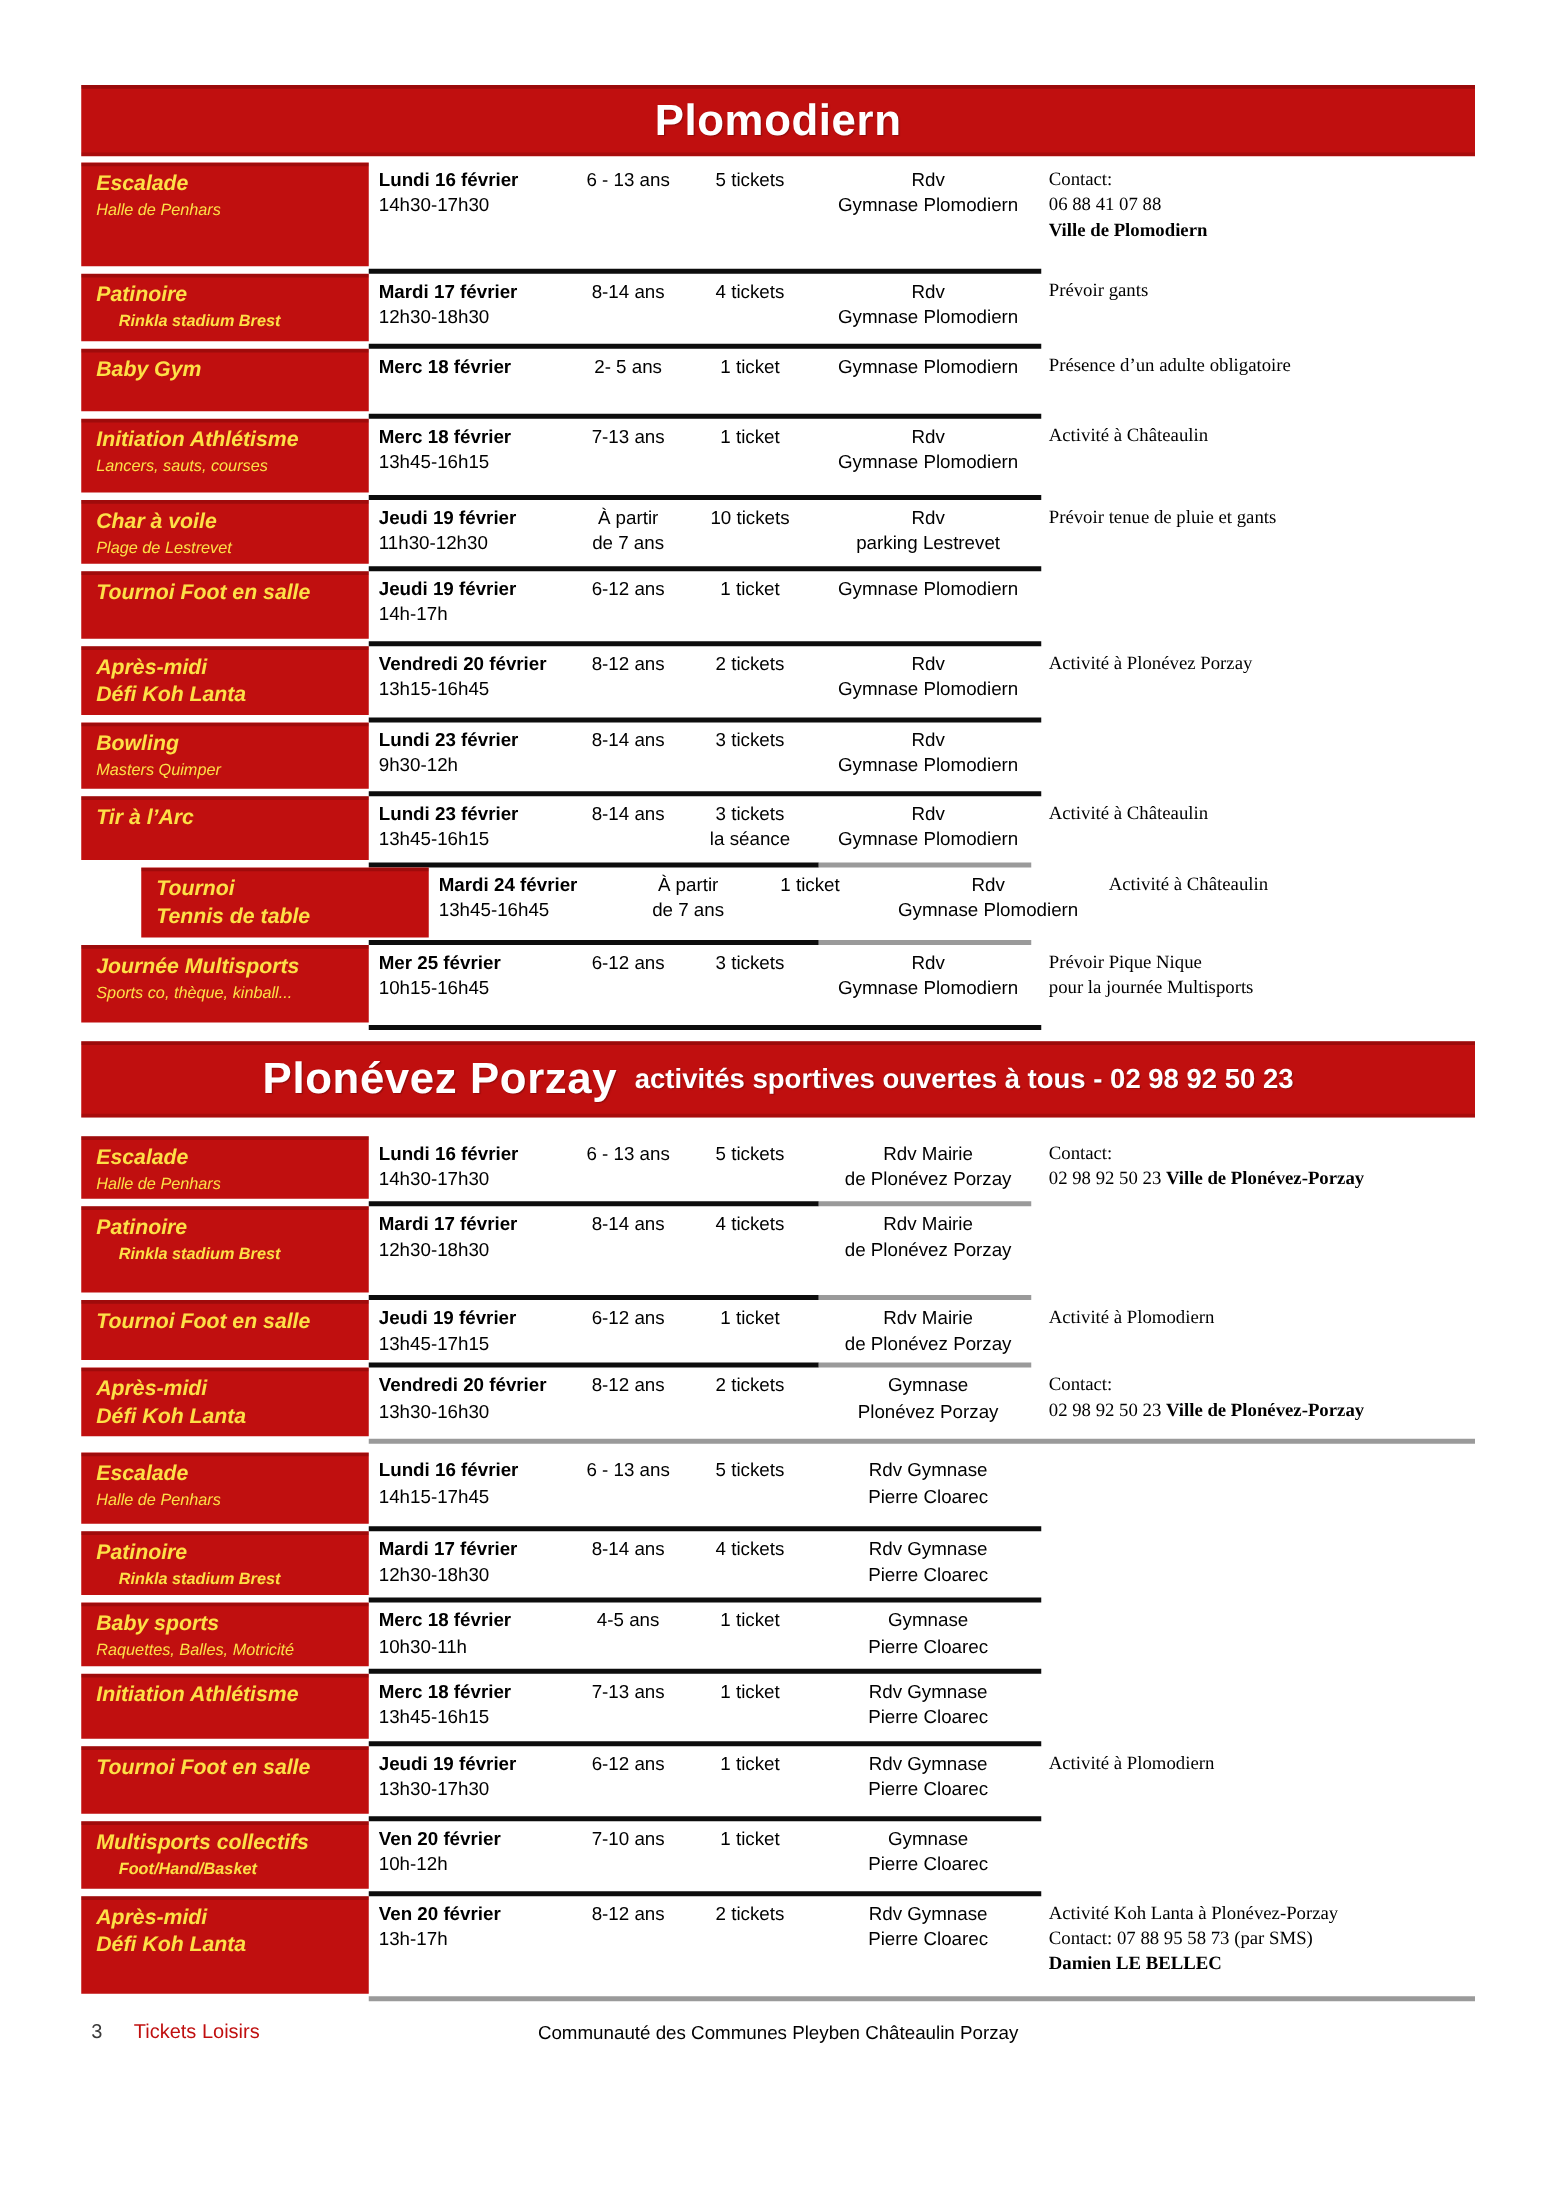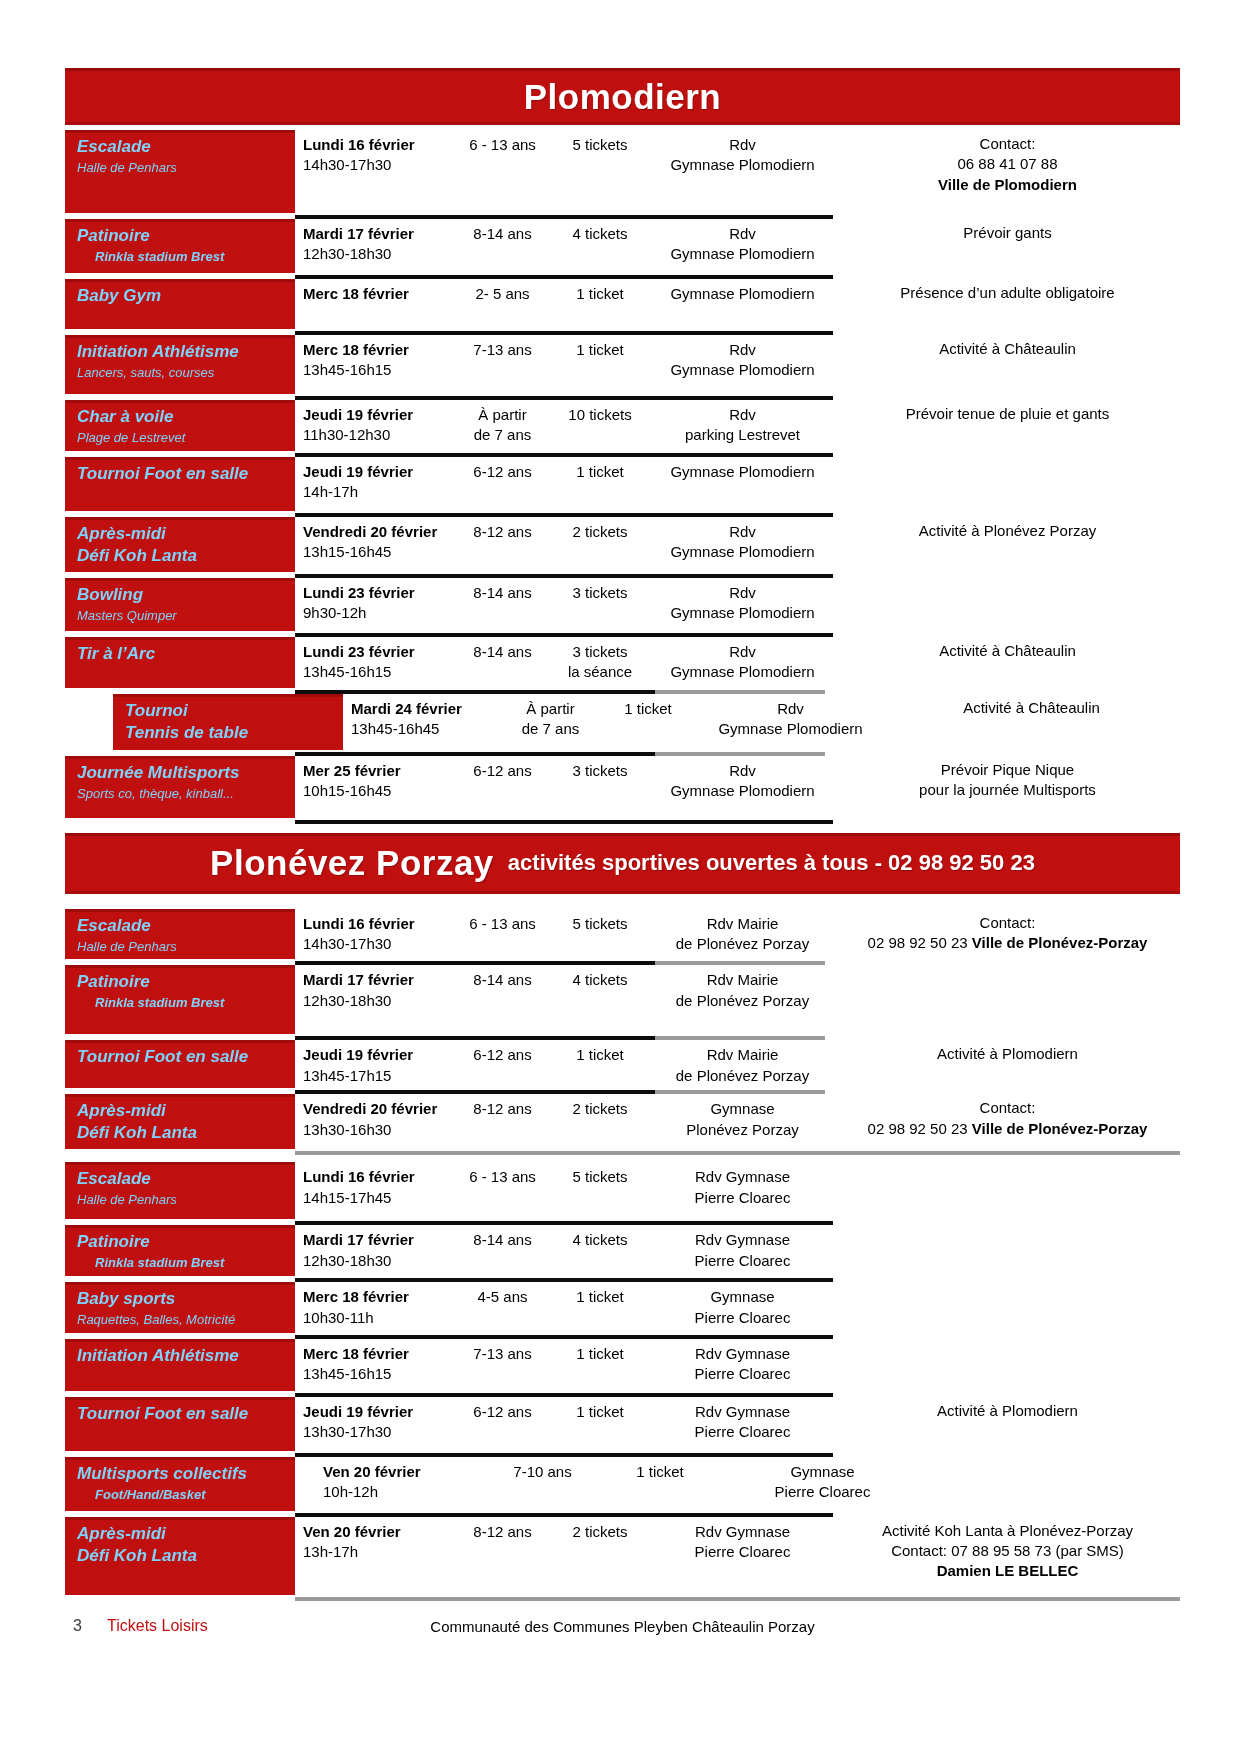--- a/index.html
+++ b/index.html
@@ -31,35 +31,35 @@
   #rows-2{margin-top:7px;}
 
   
   .row{
     position:relative;
     display:grid;
     grid-template-columns:230px 160px 95px 100px 185px 1fr;
   }
   .label-cell{
     grid-column:1;
-    background:var(--red);color:#7dd3fc;
+    background:var(--red);color:#fde047;
     margin-bottom:6px;
     padding:6px 10px 4px 12px;
     font-style:italic;
     box-shadow:inset 0 3px 0 rgba(60,0,0,.25);
   }
   .lbl-lg{font-size:17px;font-weight:bold;line-height:1.3;white-space:nowrap;}
   .lbl-sm{font-size:13px;line-height:1.35;margin-top:1px;white-space:nowrap;}
   .lbl-sm.b{font-weight:bold;margin-left:18px;}
   .cell{padding-top:5px;font-size:15px;line-height:1.35;}
   .date-cell{padding-left:8px;}
   .date-cell div{white-space:nowrap;}
   .d1{font-weight:bold;}
   .age-cell,.tickets-cell,.location-cell{text-align:center;}
-  .notes-cell{text-align:center;padding:4px 4px 0 4px;}
+  .notes-cell{padding:4px 4px 0 4px;font-family:Liberation Serif, serif;}
   .notes-cell .b{font-weight:bold;}
 
   
   .sep{position:absolute;left:230px;bottom:0;height:4px;display:flex;}
   .sep i{display:block;height:4px;}
   .sep-black{width:538px;background:var(--black-line);}
   .sep-mixed{width:530px;}
   .sep-mixed .seg-black{width:360px;background:var(--black-line);}
   .sep-mixed .seg-gray{width:170px;background:var(--gray-line);}
   .sep-grayfull{width:885px;background:var(--gray-line);}
@@ -562,21 +562,21 @@
         </div>
         <div class="cell location-cell">
           <div>Rdv Gymnase</div>
           <div>Pierre Cloarec</div>
         </div>
         <div class="cell notes-cell">
           <div><span>Activité à Plomodiern</span></div>
         </div>
         <div class="sep sep-black"></div>
       </div>
-      <div class="row" style="min-height: 60px; gap: 20px;">
+      <div class="row" style="min-height: 60px;">
         <div class="label-cell">
           <div class="lbl-lg">Multisports collectifs</div>
           <div class="lbl-sm b">Foot/Hand/Basket</div>
         </div>
         <div class="cell date-cell">
           <div class="d1">Ven 20 février</div>
           <div>10h-12h</div>
         </div>
         <div class="cell age-cell">
           <div>7-10 ans</div>

